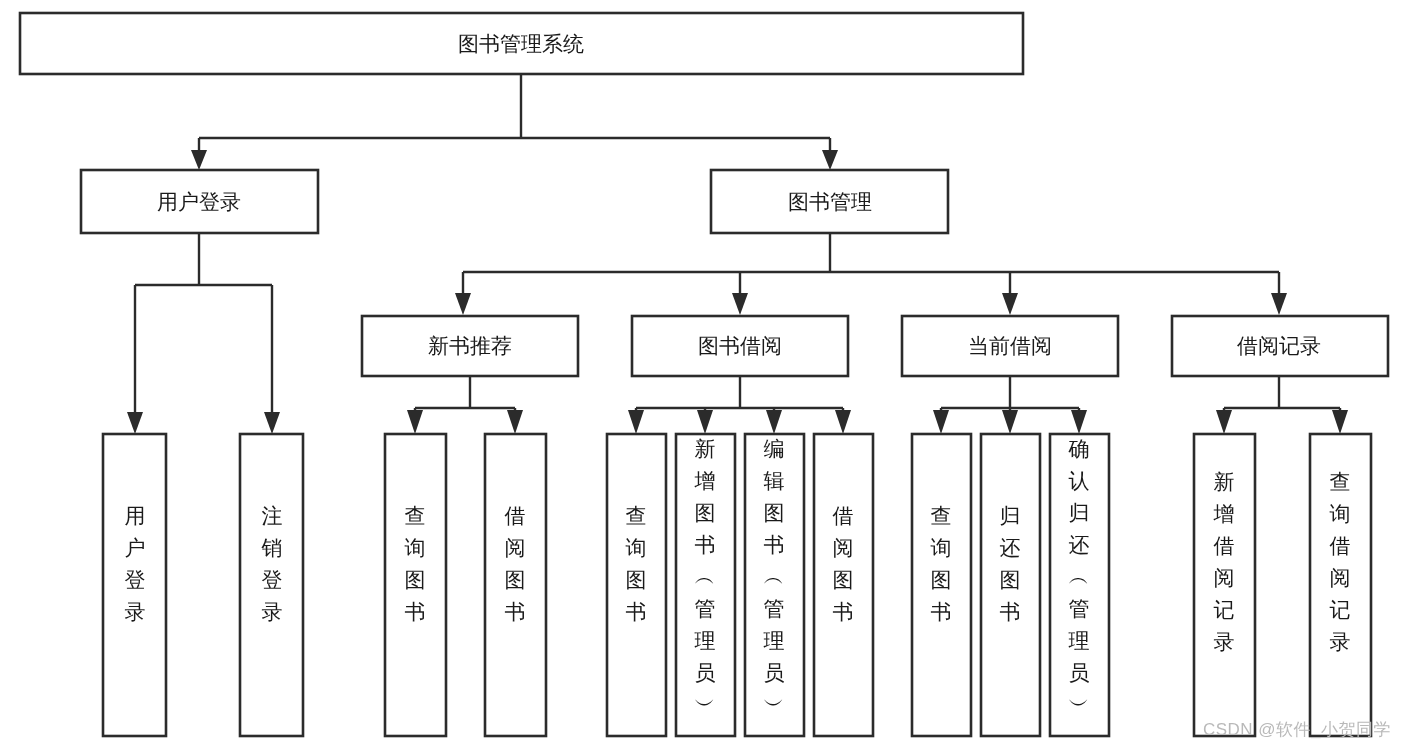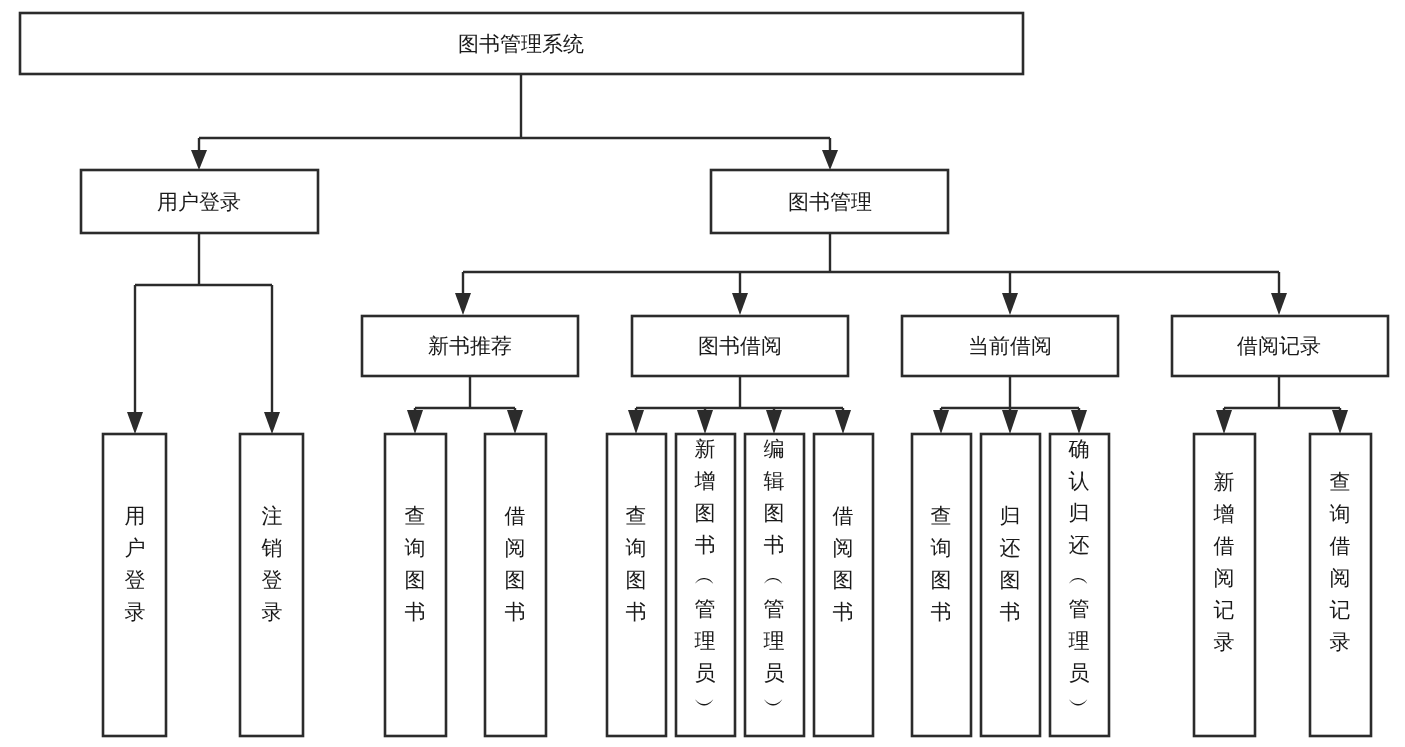--- a/index.html
+++ b/index.html
@@ -231,13 +231,14 @@
       <text class="node-label-v" x="1224" y="489"><tspan x="1224" dy="0" text-anchor="middle">新</tspan><tspan x="1224" dy="32" text-anchor="middle">增</tspan><tspan x="1224" dy="32" text-anchor="middle">借</tspan><tspan x="1224" dy="32" text-anchor="middle">阅</tspan><tspan x="1224" dy="32" text-anchor="middle">记</tspan><tspan x="1224" dy="32" text-anchor="middle">录</tspan></text>
     </g>
 
     <g>
       <rect class="node-box" x="1310" y="434" width="61" height="302"></rect>
       <text class="node-label-v" x="1340" y="489"><tspan x="1340" dy="0" text-anchor="middle">查</tspan><tspan x="1340" dy="32" text-anchor="middle">询</tspan><tspan x="1340" dy="32" text-anchor="middle">借</tspan><tspan x="1340" dy="32" text-anchor="middle">阅</tspan><tspan x="1340" dy="32" text-anchor="middle">记</tspan><tspan x="1340" dy="32" text-anchor="middle">录</tspan></text>
     </g>
 
   </svg>
 
+  <div class="watermark">CSDN @软件_小贺同学</div>
 </div>
 
 </body></html>

